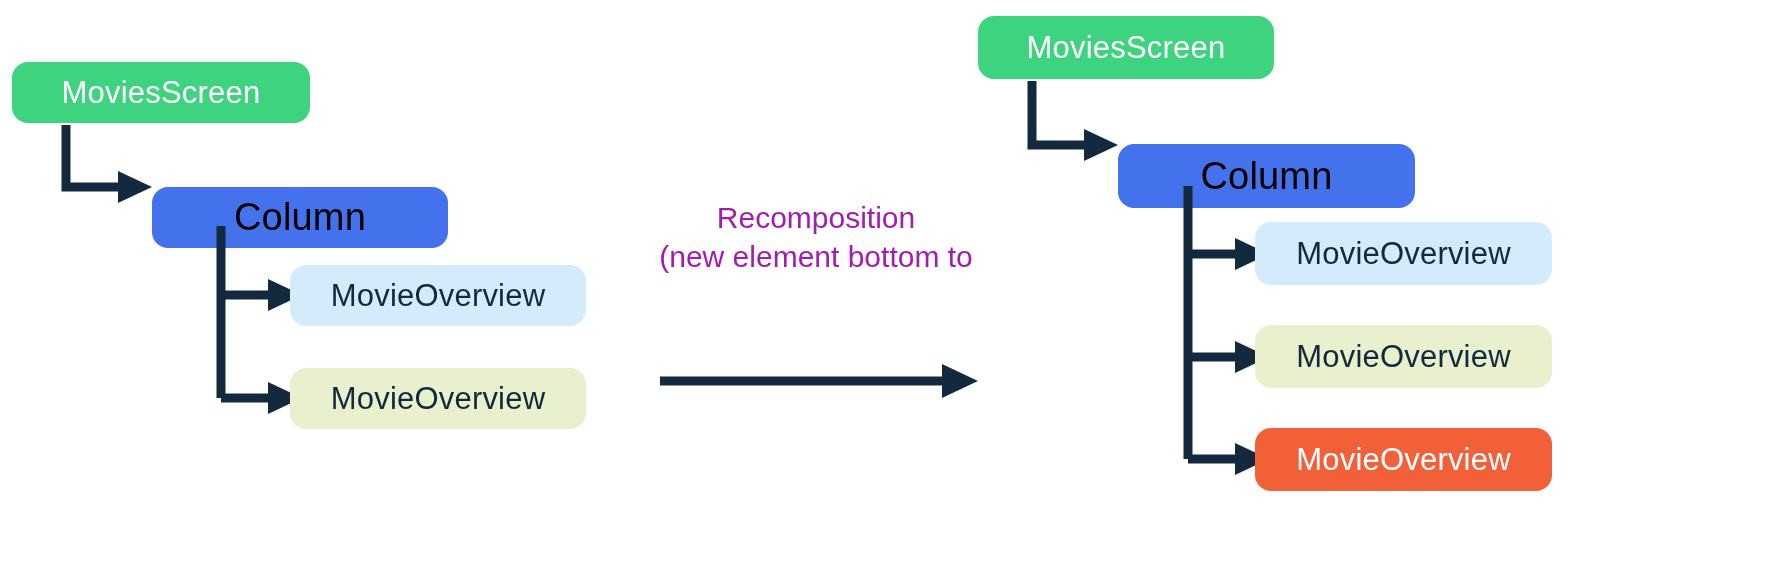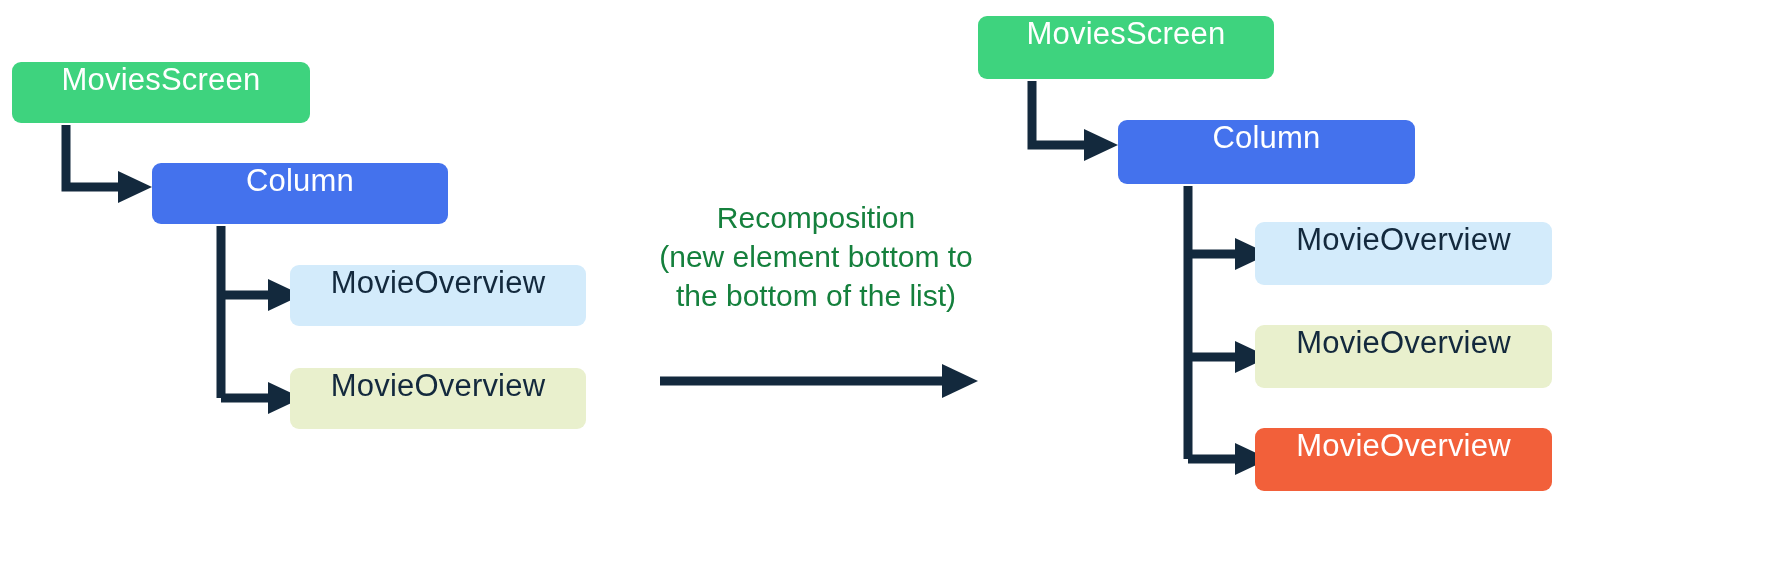--- a/index.html
+++ b/index.html
@@ -7,37 +7,38 @@
     width: 1779px; height: 584px;
     background: #ffffff;
     font-family: "Liberation Sans", sans-serif;
     overflow: hidden;
   }
   #stage { position: relative; width: 1779px; height: 584px; }
 
   .node {
     position: absolute;
     display: flex;
+    align-items: center;
     justify-content: center;
-    border-radius: 9px;
+    border-radius: 16px;
     white-space: nowrap;
     letter-spacing: 0.2px;
   }
   .node-screen { background: #3ed37e; color: #ffffff; font-size: 31px; }
-  .node-column { background: #4472ed; color: #ffffff; font-size: 31px; }
+  .node-column { background: #4472ed; color: #000000; font-size: 38px; margin-top: 24px; }
   .node-ov-blue  { background: #d3ebfb; color: #13293d; font-size: 31px; }
   .node-ov-green { background: #e9f0cd; color: #13293d; font-size: 31px; }
   .node-ov-orange{ background: #f2603a; color: #ffffff; font-size: 31px; }
 
   .edge { position: absolute; }
   .edge svg { display: block; overflow: visible; }
 
   .caption {
     position: absolute;
-    color: #15803d;
+    color: #a21caf;
     font-size: 30px;
     line-height: 39px;
     text-align: center;
     white-space: nowrap;
   }
   .caption div { display: block; }
 </style>
 </head>
 <body>
 
@@ -76,21 +77,20 @@
 
     <div class="node node-ov-green" style="left:290px; top:368px; width:296px; height:61px;">
       <span>MovieOverview</span>
     </div>
   </div>
 
   <div>
     <div class="caption" style="left:656px; top:198px; width:320px;">
       <div>Recomposition</div>
       <div>(new element bottom to</div>
-      <div>the bottom of the list)</div>
     </div>
 
     <div class="edge" style="left:660px; top:362px;">
       <svg width="320" height="38" viewBox="0 0 320 38">
         <path d="M0,19 L286,19" fill="none" stroke="#13293d" stroke-width="9"></path>
         <path d="M282,2 L318,19 L282,36 Z" fill="#13293d"></path>
       </svg>
     </div>
   </div>
 

